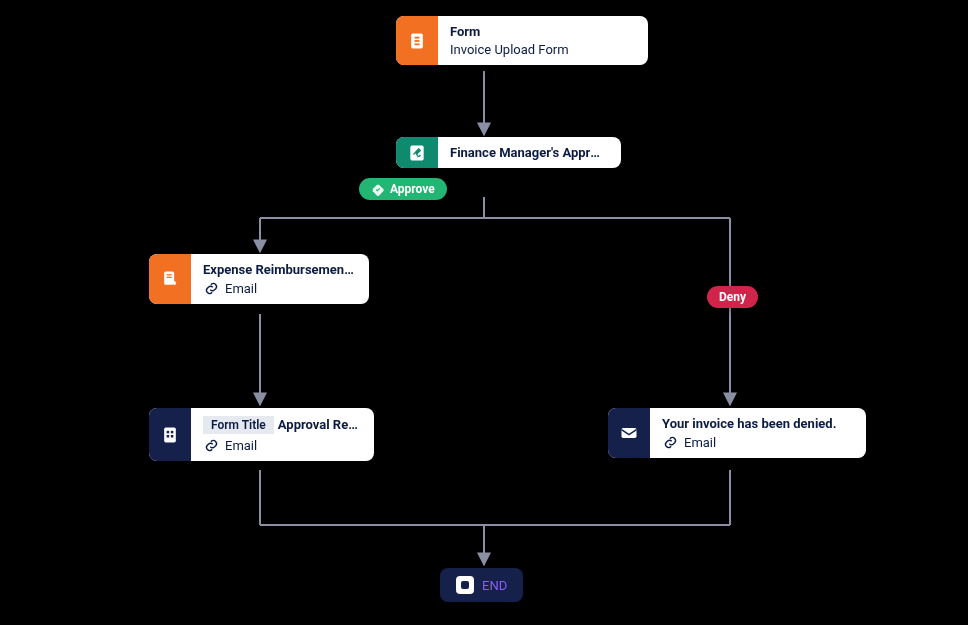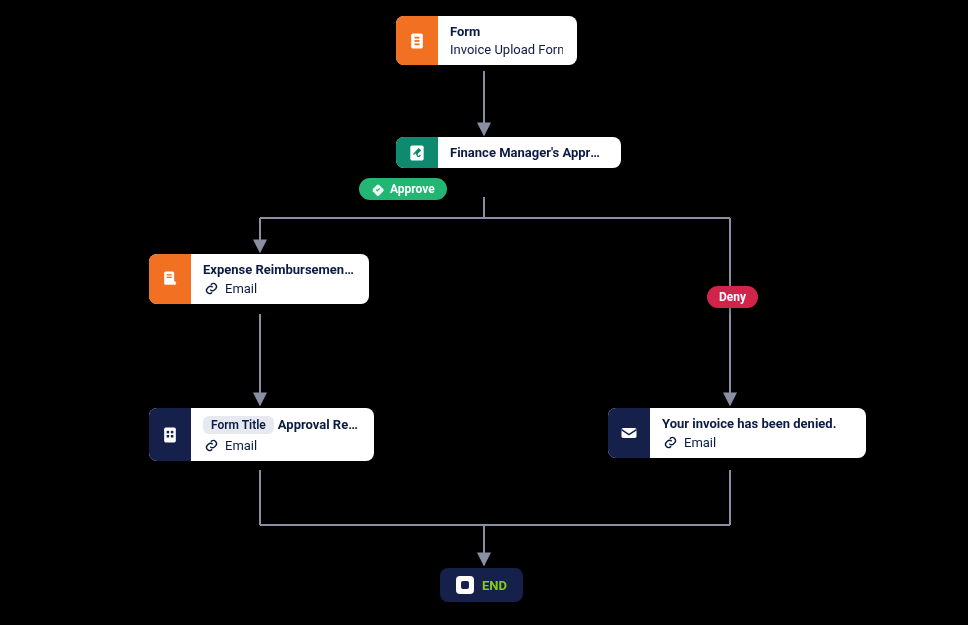--- a/index.html
+++ b/index.html
@@ -81,24 +81,24 @@
   }
   .badge.approve { background: #22b573; }
   .badge.deny    { background: #d1244b; }
 
   .end-node {
     position: absolute;
     display: flex;
     align-items: center;
     gap: 8px;
     background: #15214b;
-    color: #84cc16;
+    color: #8b5cf6;
     padding: 8px 16px;
     border-radius: 8px;
-    font-weight: 700;
+    font-weight: 400;
     font-size: 13px;
   }
   .end-node .stop {
     width: 18px; height: 18px;
     background: #fff;
     border-radius: 4px;
     display:flex; align-items:center; justify-content:center;
   }
   .end-node .stop::after{
     content:"";
@@ -108,21 +108,21 @@
   }
 
   .chip {
     display:inline-flex;
     align-items:center;
     background:#e7e9f1;
     color:#0b1b44;
     font-size:12px;
     font-weight:600;
     padding:2px 8px;
-    border-radius:6px;
+    border-radius:0;
     margin-right:4px;
   }
   .mini-ic {
     width:16px; height:16px;
     display:inline-flex;
     align-items:center;
     justify-content:center;
     color:#0b1b44;
     flex:0 0 16px;
   }
@@ -151,21 +151,21 @@
 
     <line x1="260" y1="470" x2="260" y2="525"></line>
 
     <line x1="730" y1="470" x2="730" y2="525"></line>
 
     <line x1="260" y1="525" x2="730" y2="525"></line>
     <line x1="484" y1="525" x2="484" y2="565" marker-end="url(#arrow)"></line>
   </g>
 </svg>
 
-<div class="node" style="left:396px; top:16px; width:181px;">
+<div class="node" style="left:396px; top:16px; width:252px;">
   <div class="icon ic-orange">
     <svg width="20" height="20" viewBox="0 0 24 24" fill="none" stroke="#fff" stroke-width="2.2">
         <rect x="5" y="3" width="14" height="18" rx="2" fill="#fff" stroke="none"></rect>
         <line x1="9" y1="8" x2="15" y2="8" stroke="#f27022"></line>
         <line x1="9" y1="12" x2="15" y2="12" stroke="#f27022"></line>
         <line x1="9" y1="16" x2="15" y2="16" stroke="#f27022"></line>
       </svg>
   </div>
   <div class="body">
     <div class="title">Form</div>

